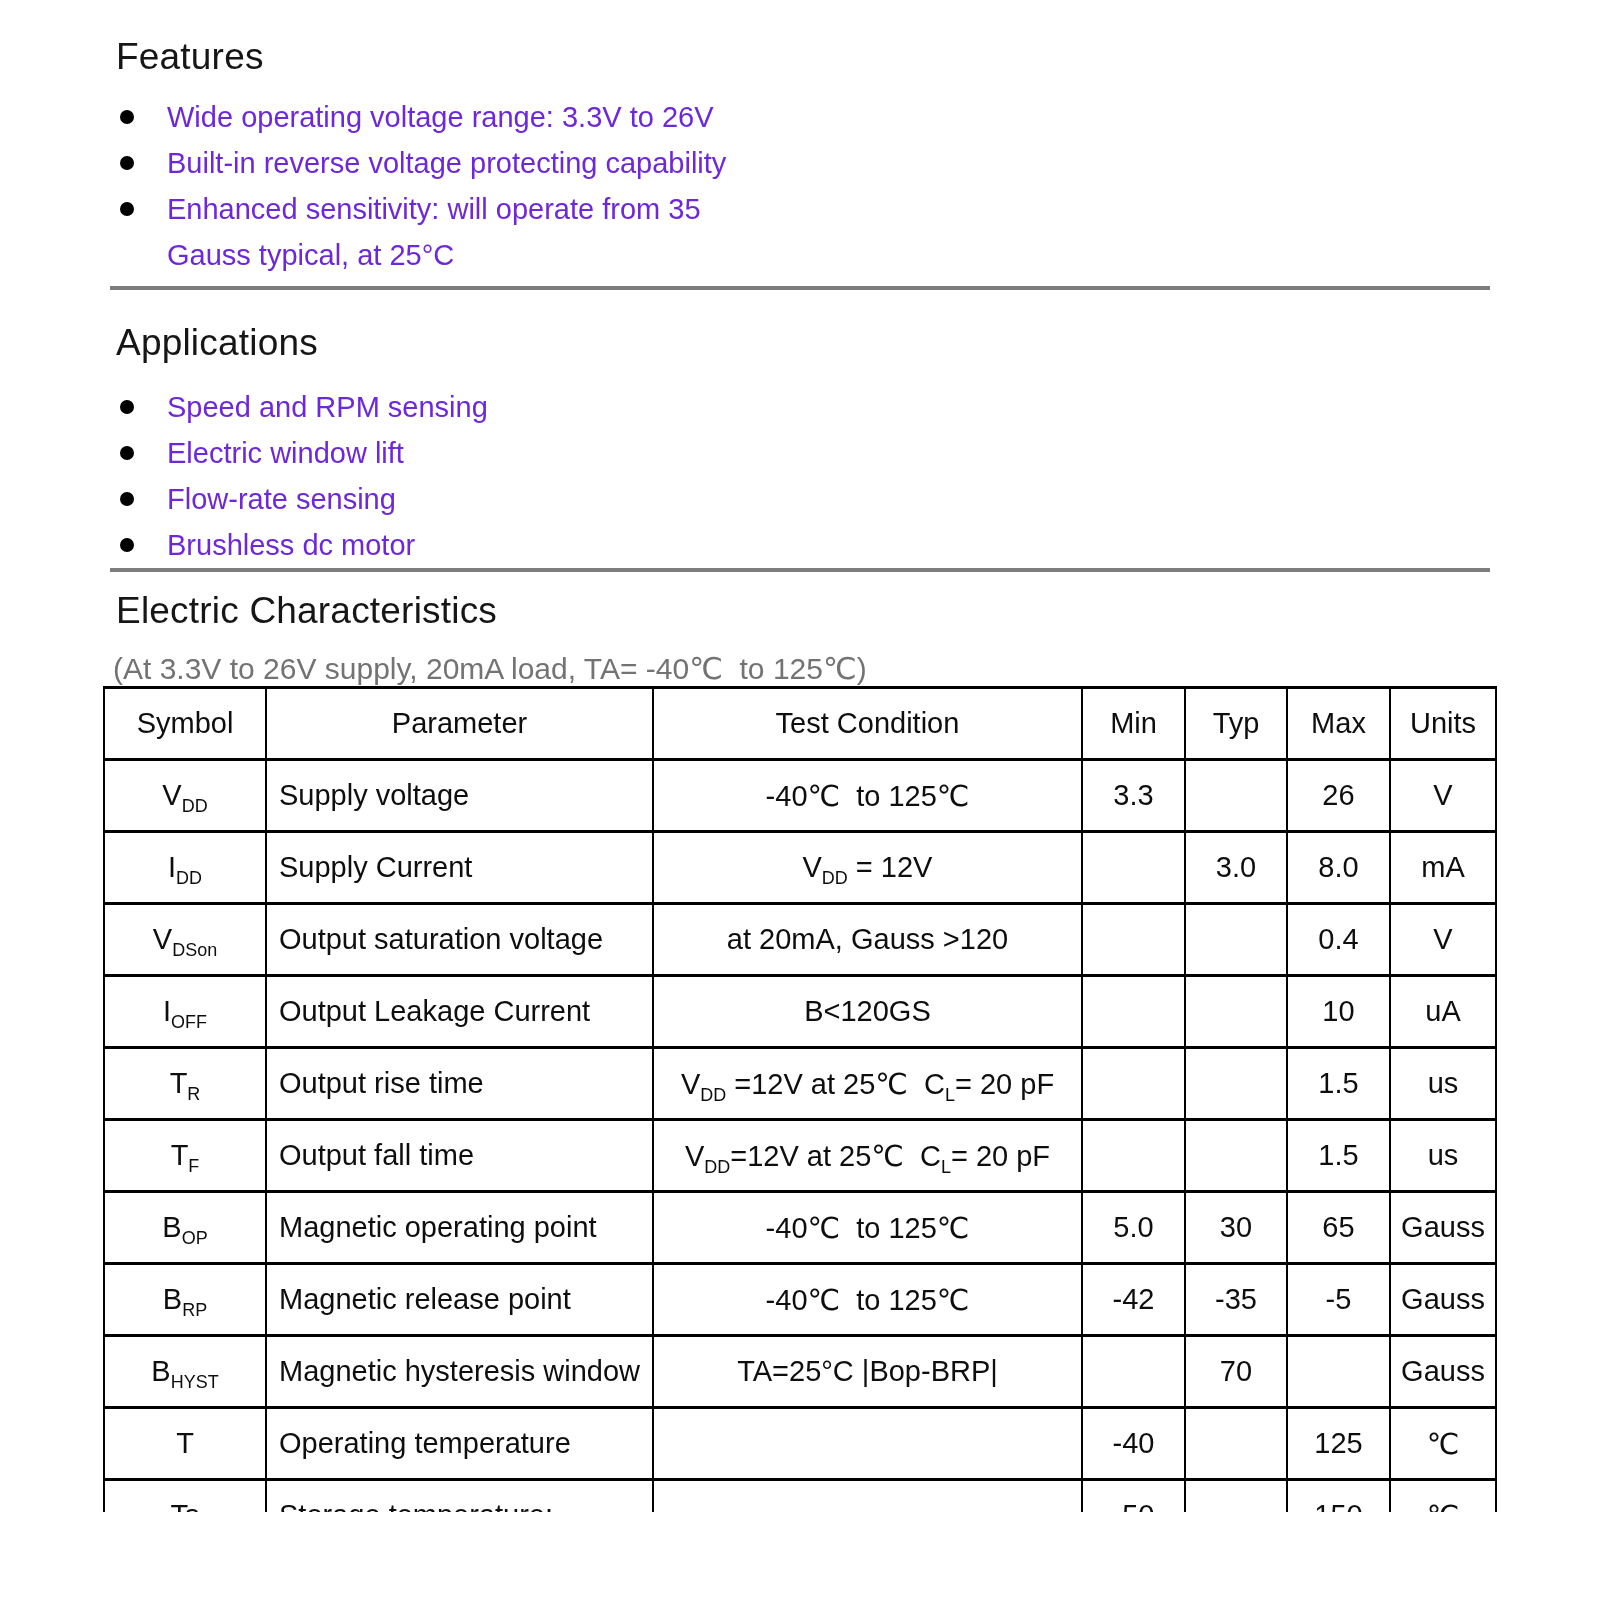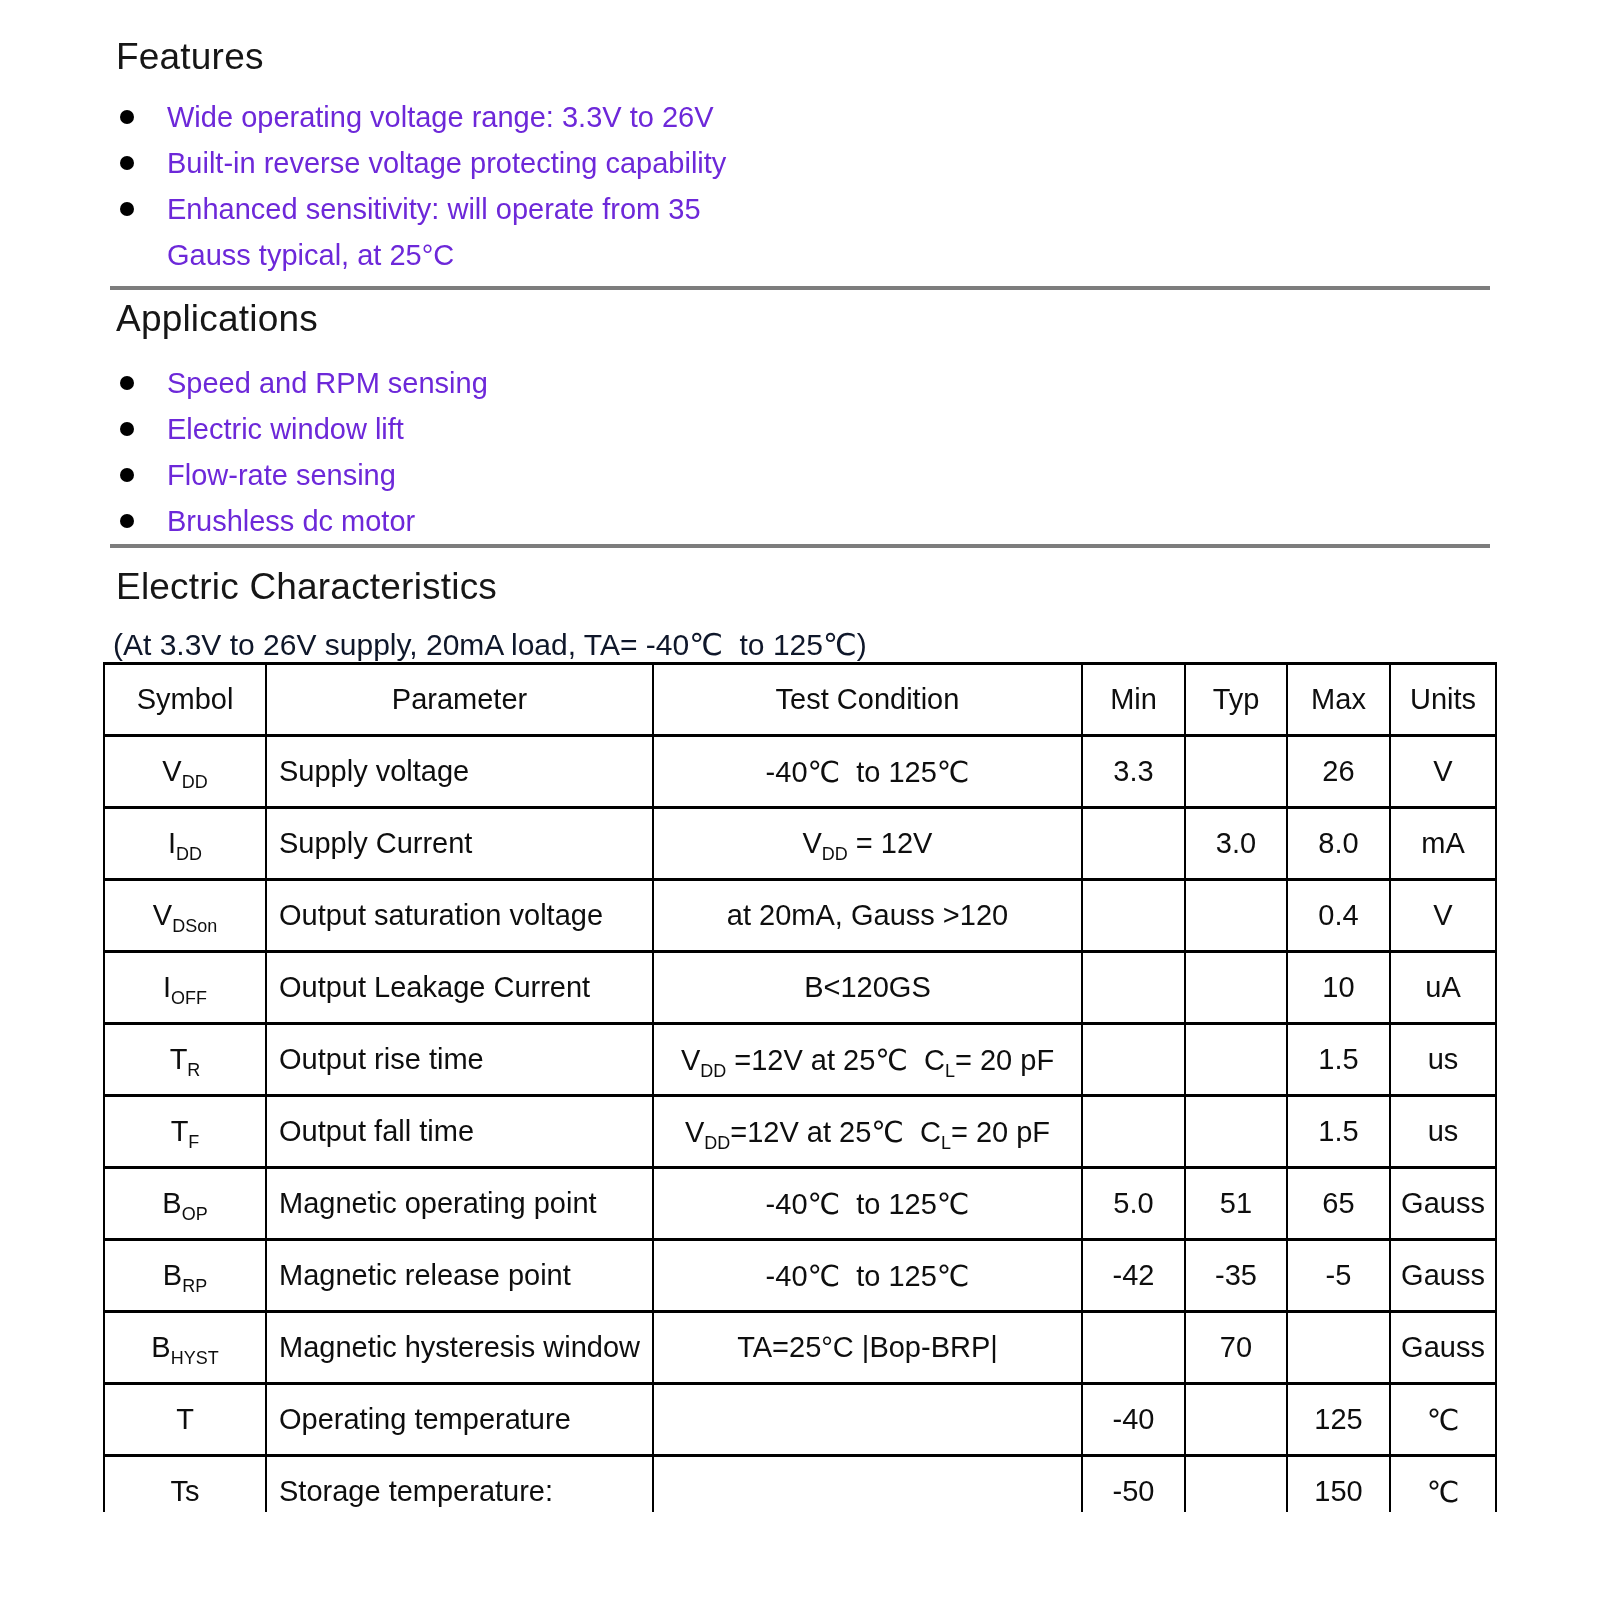--- a/index.html
+++ b/index.html
@@ -49,29 +49,29 @@
     max-width:620px;
   }
   .rule{
     height:4px;
     background:#7d7d7d;
     width:1380px;
     margin-left:-6px;
   }
   .rule-1{margin-top:8px;}
   .rule-2{margin-top:0px;}
-  .sec-applications h1{margin-top:8px;}
+  .sec-applications h1{margin-top:32px;}
   .blist.apps{margin-top:20px;text-align:center;}
   .sec-electric h1{margin-top:18px;}
   .ec-subtitle{
     margin-top:20px;
     margin-left:-3px;
     font-size:30px;
     line-height:34px;
-    color:#0f172a;
+    color:#737373;
     white-space:pre-wrap;
   }
   table.ec-table{
     border-collapse:collapse;
     table-layout:fixed;
     margin-left:-13px;
     width:1392px;
   }
   .ec-table th,.ec-table td{
     border:2px solid #000;
@@ -229,21 +229,21 @@
             <td class="cell-min"></td>
             <td class="cell-typ"></td>
             <td class="cell-max">1.5</td>
             <td class="cell-units">us</td>
           </tr>
           <tr>
             <td class="cell-symbol">B<sub>OP</sub></td>
             <td class="cell-parameter">Magnetic operating point</td>
             <td class="cell-condition">-40℃  to 125℃</td>
             <td class="cell-min">5.0</td>
-            <td class="cell-typ">51</td>
+            <td class="cell-typ">30</td>
             <td class="cell-max">65</td>
             <td class="cell-units">Gauss</td>
           </tr>
           <tr>
             <td class="cell-symbol">B<sub>RP</sub></td>
             <td class="cell-parameter">Magnetic release point</td>
             <td class="cell-condition">-40℃  to 125℃</td>
             <td class="cell-min">-42</td>
             <td class="cell-typ">-35</td>
             <td class="cell-max">-5</td>

